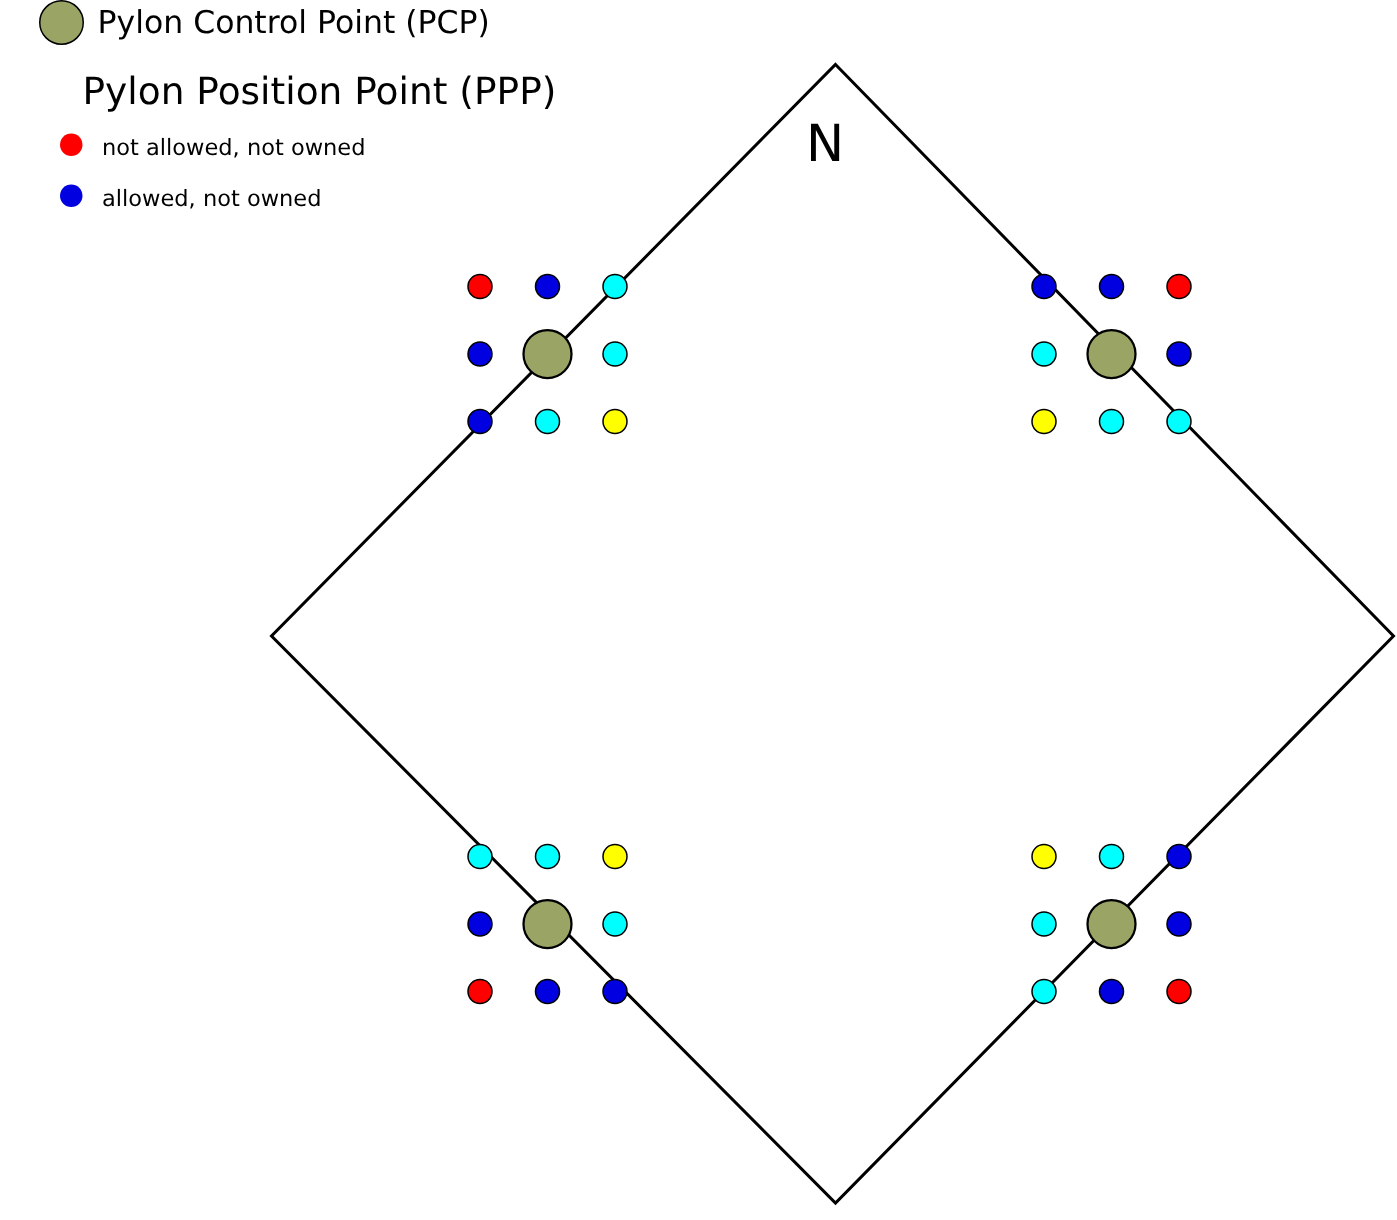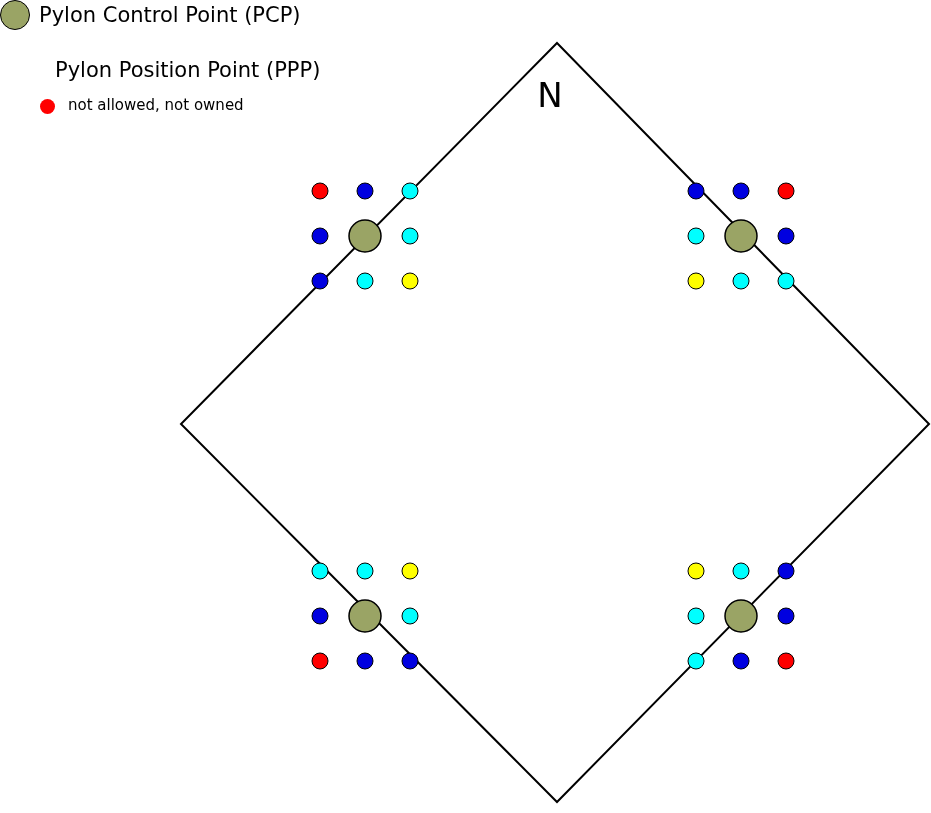--- a/index.html
+++ b/index.html
@@ -6,28 +6,28 @@
   html, body { margin: 0; padding: 0; }
   body {
     width: 931px; height: 813px;
     background: #ffffff; color: #000000;
     font-family: "DejaVu Sans", sans-serif;
   }
   .stage { position: relative; width: 931px; height: 813px; overflow: hidden; }
   svg.diagram { position: absolute; left: 0; top: 0; }
 
   .legend { position: absolute; left: 0; top: 0; z-index: 2; }
-  .pcp-row { display: flex; align-items: center; gap: 9px; }
+  .pcp-row { display: flex; align-items: center; gap: 9px; margin-left: 26px; }
   .pcp-swatch {
     width: 30px; height: 30px; border-radius: 50%;
     border: 1.5px solid #000; flex: 0 0 auto;
   }
   .pcp-label { font-size: 21px; }
-  .ppp-title { font-size: 21px; margin: 28px 0 14px 55px; }
-  .legend-item { display: flex; align-items: flex-end; gap: 13px; margin: 0 0 16px 40px; }
+  .ppp-title { font-size: 25px; margin: 16px 0 14px 55px; }
+  .legend-item { display: flex; align-items: flex-start; gap: 13px; margin: 0 0 16px 40px; }
   .legend-dot { width: 15px; height: 15px; border-radius: 50%; flex: 0 0 auto; }
   .legend-item-label { font-size: 15px; }
 
   .north-text { font-size: 34px; }
 </style>
 </head>
 <body>
 
 <div class="stage">
 
@@ -86,16 +86,20 @@
     <div class="pcp-row">
       <span id="pcp-swatch" class="pcp-swatch" style="background: rgb(154, 164, 101);"></span>
       <span class="pcp-label">Pylon Control Point (PCP)</span>
     </div>
     <div class="ppp-title">Pylon Position Point (PPP)</div>
     <div id="legend-items">
         <div class="legend-item">
           <span class="legend-dot" style="background: rgb(255, 0, 0);"></span>
           <span class="legend-item-label">not allowed, not owned</span>
         </div>
+        <div class="legend-item">
+          <span class="legend-dot" style="background: rgb(0, 0, 224);"></span>
+          <span class="legend-item-label">allowed, not owned</span>
+        </div>
       </div>
   </div>
 
 </div>
 
 </body></html>

